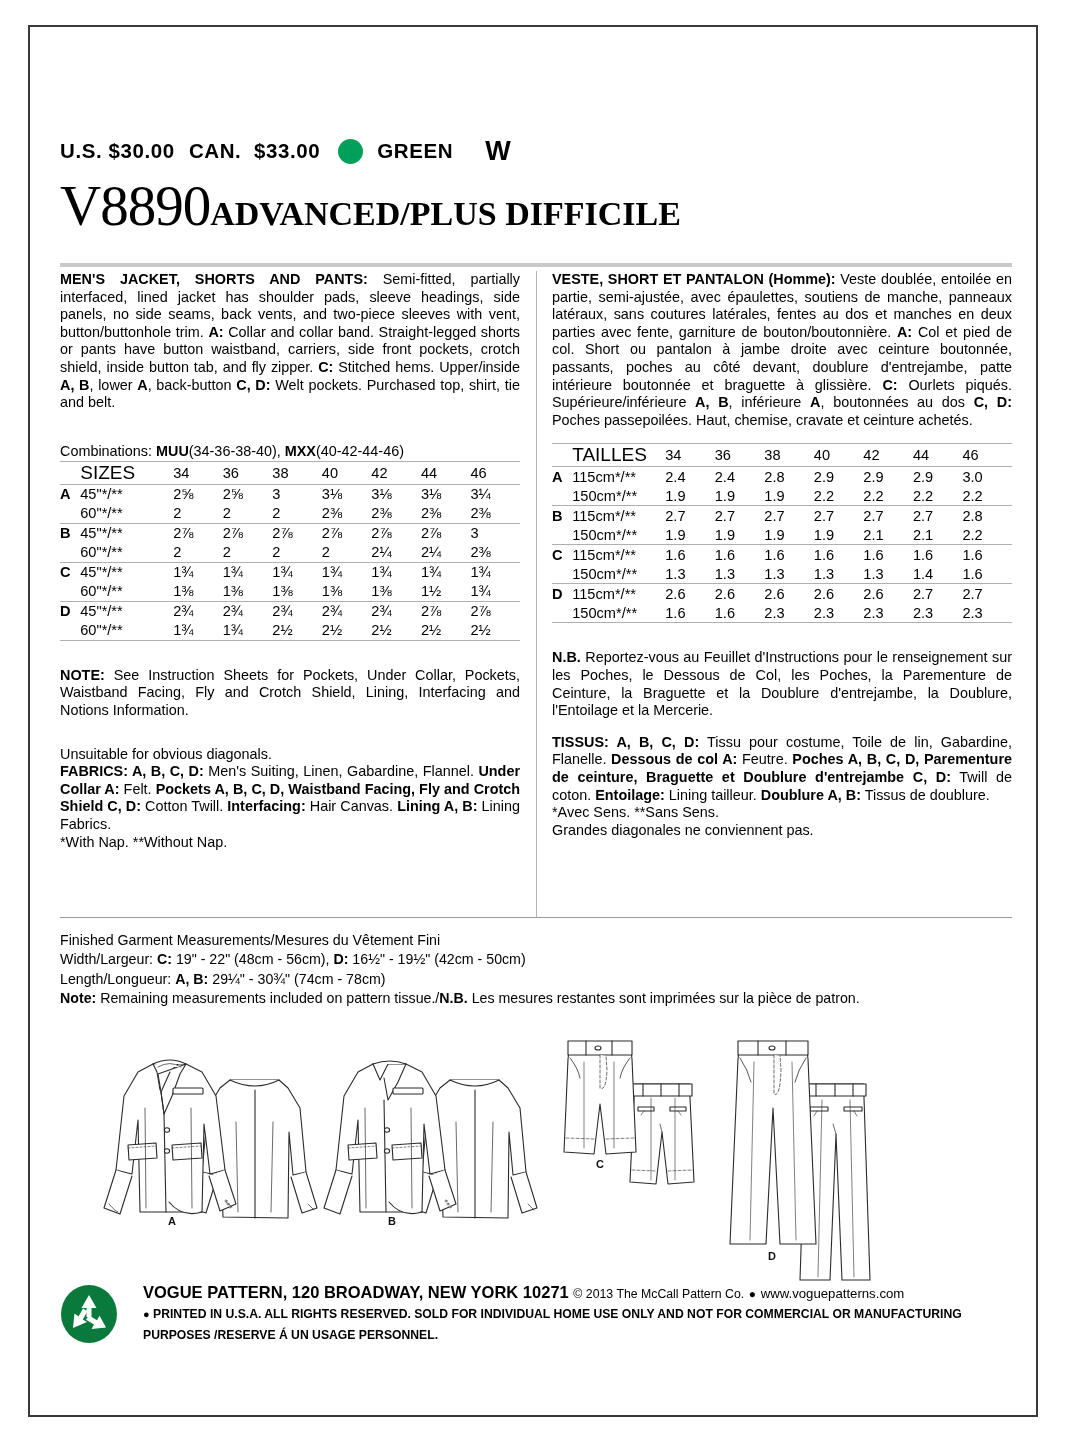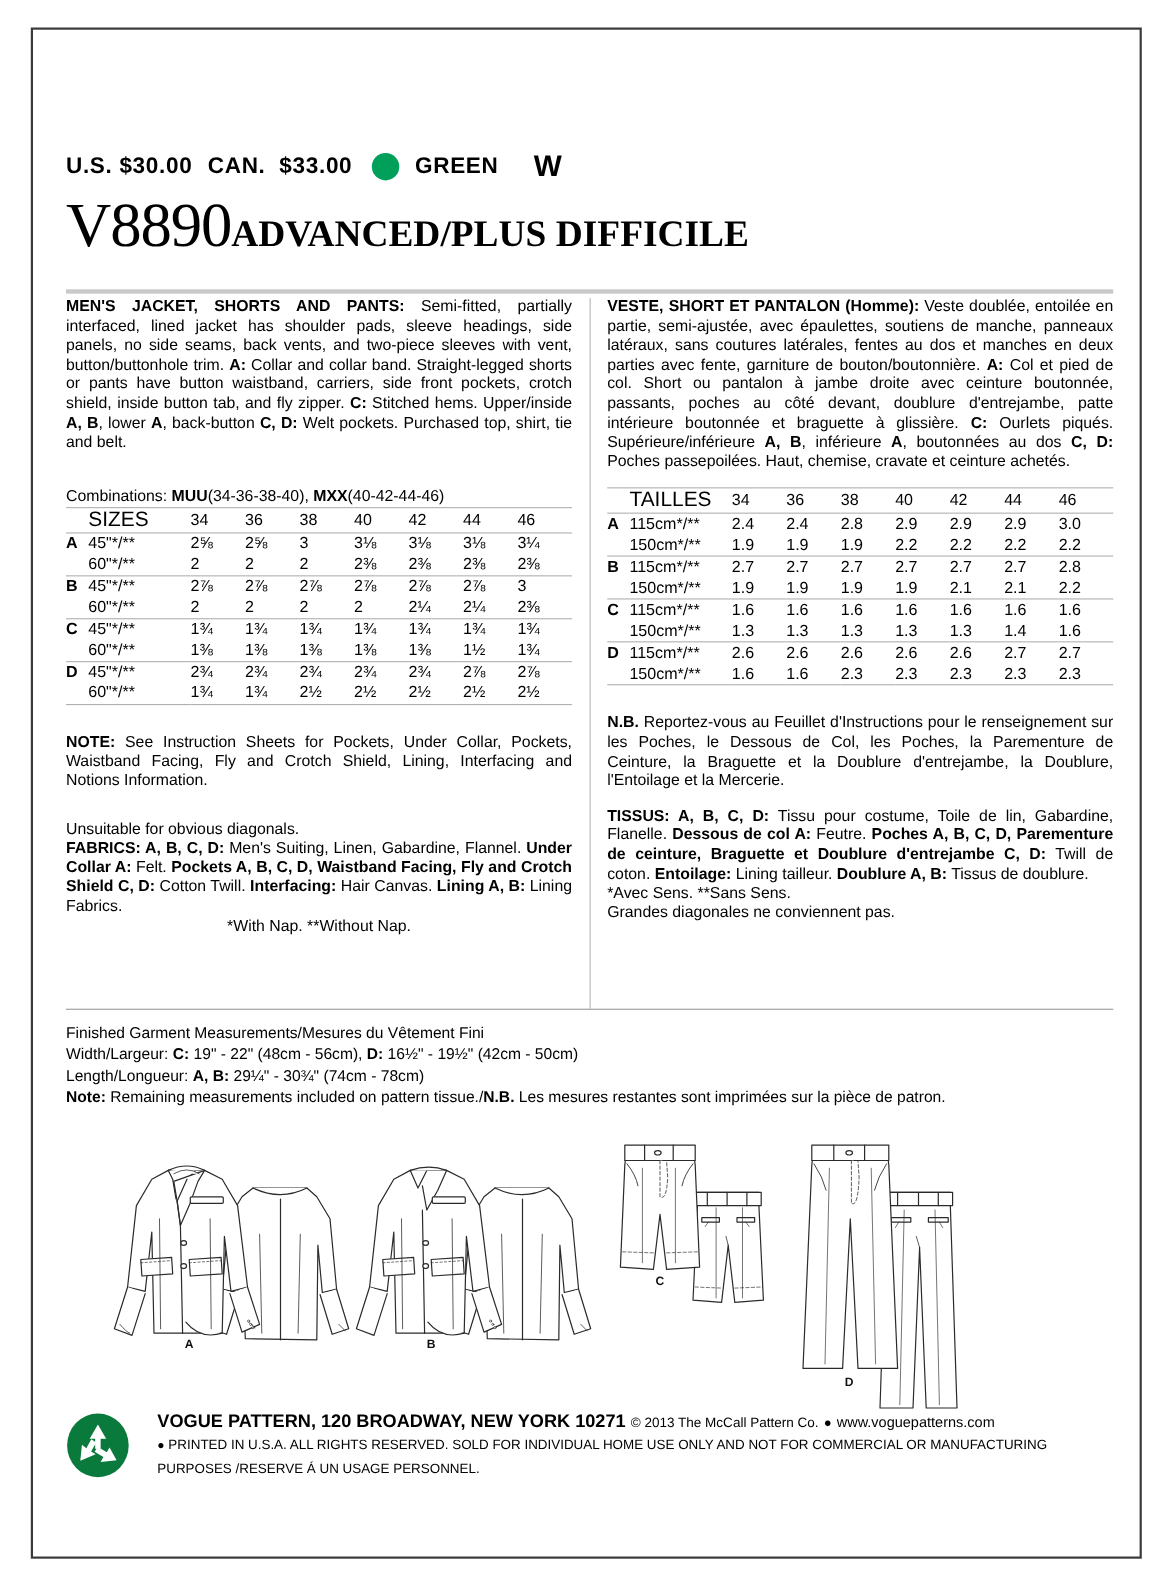--- a/index.html
+++ b/index.html
@@ -234,21 +234,21 @@
   }
   .f-line1 .copy {
     font-size: 12.3px;
     font-weight: normal;
     letter-spacing: 0px;
   }
   .f-line1 .bullet { font-size: 12px; }
   .f-line1 .url { font-size: 13.2px; font-weight: normal; }
   .f-small {
     font-size: 12.2px;
-    font-weight: normal;
+    font-weight: bold;
     line-height: 21px;
     white-space: nowrap;
   }
   .f-small .bullet { font-size: 11px; }
 </style>
 </head>
 <body>
 
 <div class="page">
   <div class="inner">
@@ -385,21 +385,21 @@
           </table>
 
         <div class="gap-md"></div>
 
         <p class="body"><b>NOTE:</b><span> See Instruction Sheets for Pockets, Under Collar, Pockets, Waistband Facing, Fly and Crotch Shield, Lining, Interfacing and Notions Information.</span></p>
 
         <div class="gap-md"></div>
 
         <p class="body" style="text-align:left">Unsuitable for obvious diagonals.</p>
         <p class="body"><b>FABRICS: A, B, C, D:</b><span> Men's Suiting, Linen, Gabardine, Flannel. </span><b>Under Collar A:</b><span> Felt. </span><b>Pockets A, B, C, D, Waistband Facing, Fly and Crotch Shield C, D:</b><span> Cotton Twill. </span><b>Interfacing:</b><span> Hair Canvas. </span><b>Lining A, B:</b><span> Lining Fabrics.</span></p>
-        <p class="body" style="text-align:center">*With Nap. **Without Nap.</p>
+        <p class="body" style="text-align:left">*With Nap. **Without Nap.</p>
       </div>
 
       <div class="col col-right">
 
         <p class="body desc"><b>VESTE, SHORT ET PANTALON (Homme):</b><span> Veste doublée, entoilée en partie, semi-ajustée, avec épaulettes, soutiens de manche, panneaux latéraux, sans coutures latérales, fentes au dos et manches en deux parties avec fente, garniture de bouton/boutonnière. </span><b>A:</b><span> Col et pied de col. Short ou pantalon à jambe droite avec ceinture boutonnée, passants, poches au côté devant, doublure d'entrejambe, patte intérieure boutonnée et braguette à glissière. </span><b>C:</b><span> Ourlets piqués. Supérieure/inférieure </span><b>A, B</b><span>, inférieure </span><b>A</b><span>, boutonnées au dos </span><b>C, D:</b><span> Poches passepoilées. Haut, chemise, cravate et ceinture achetés.</span></p>
 
         <div class="gap-sm"></div>
 
 
         <table class="yardage">

